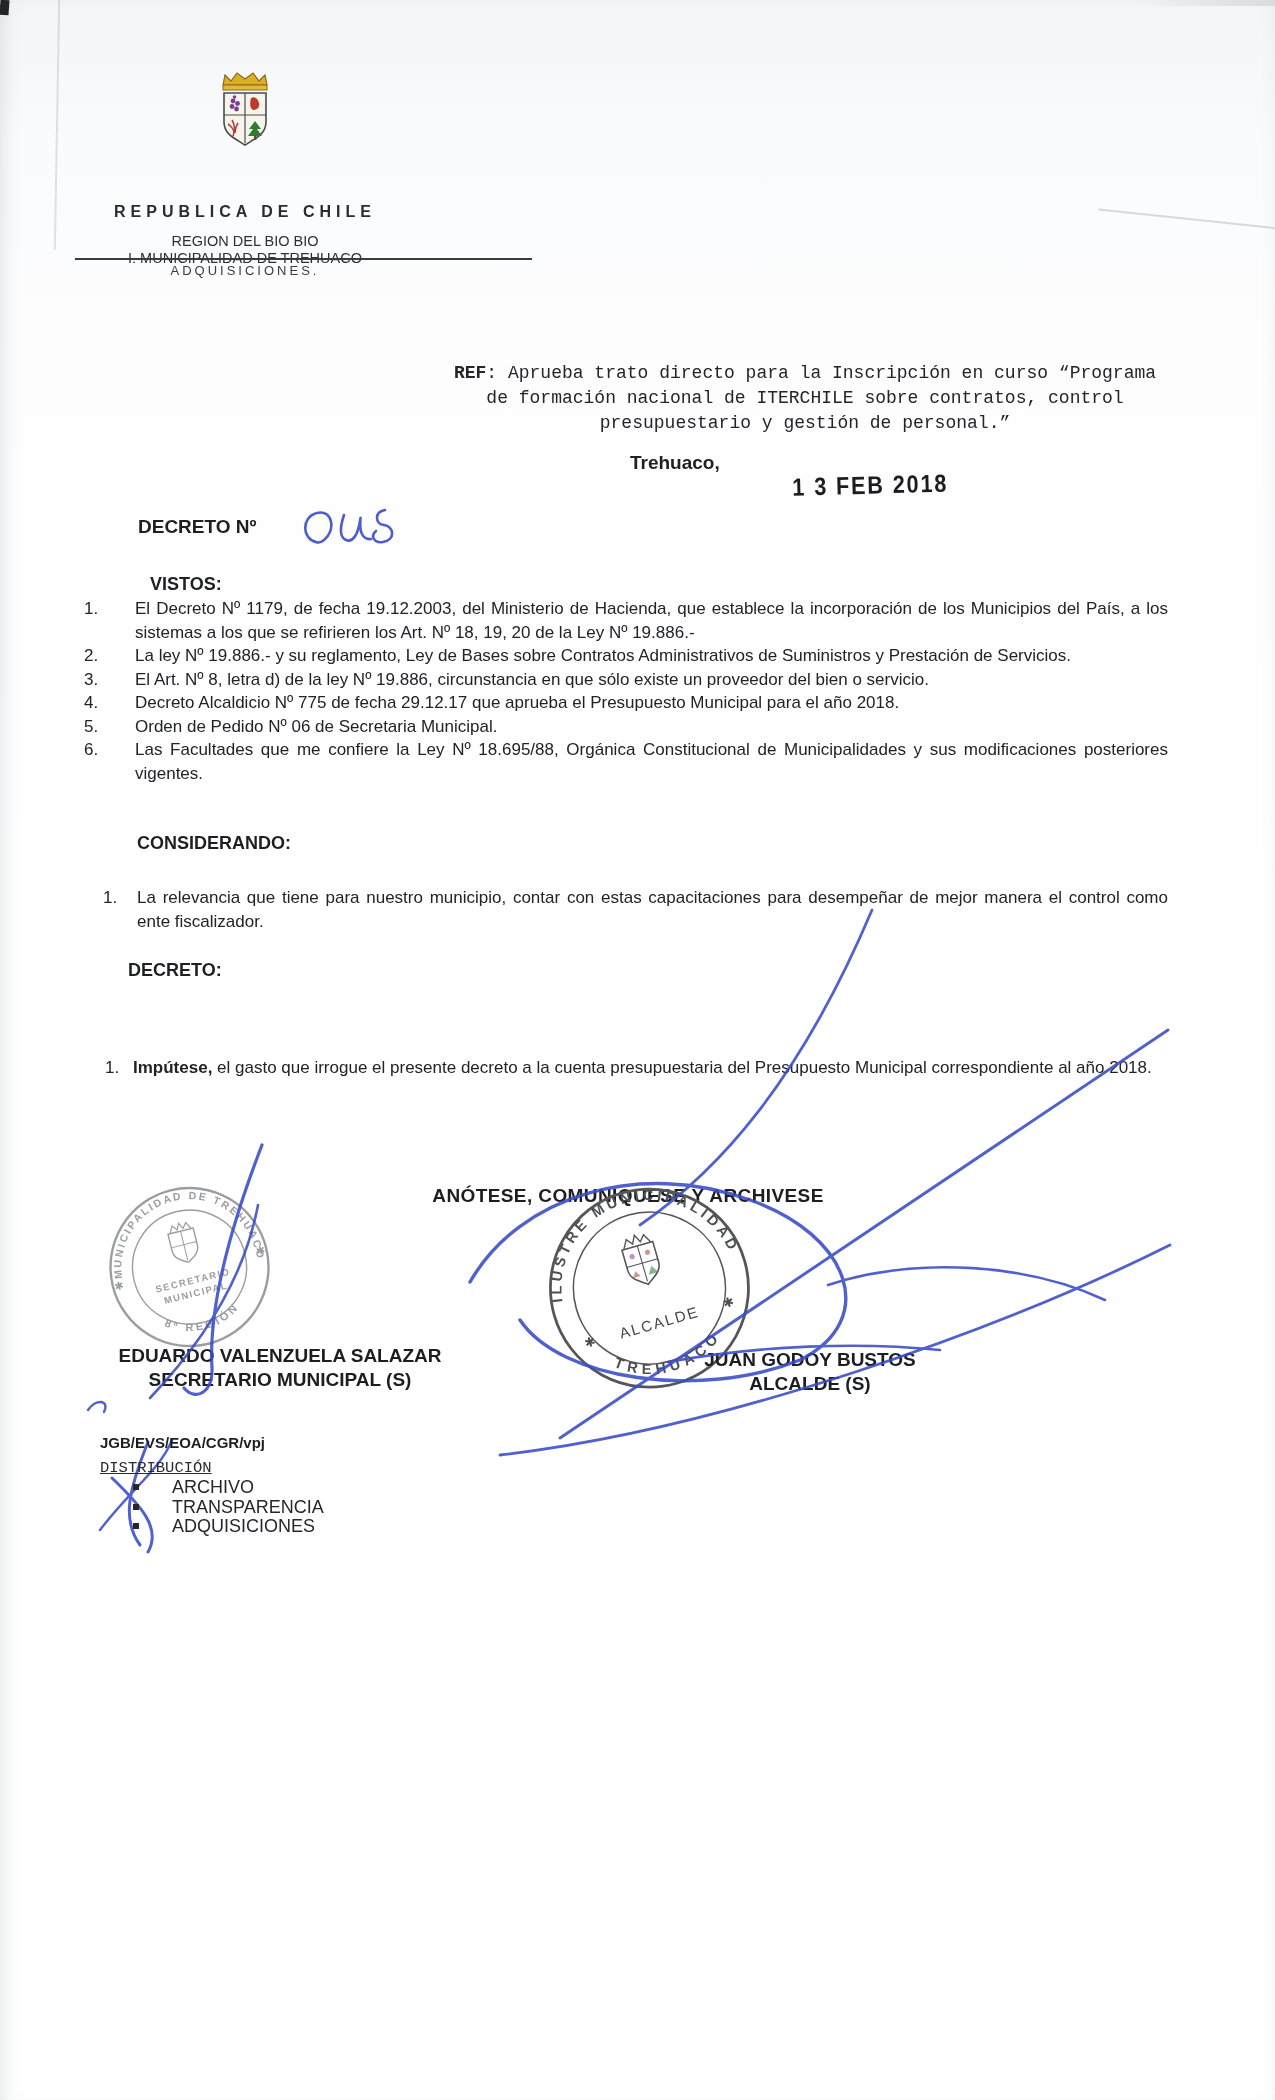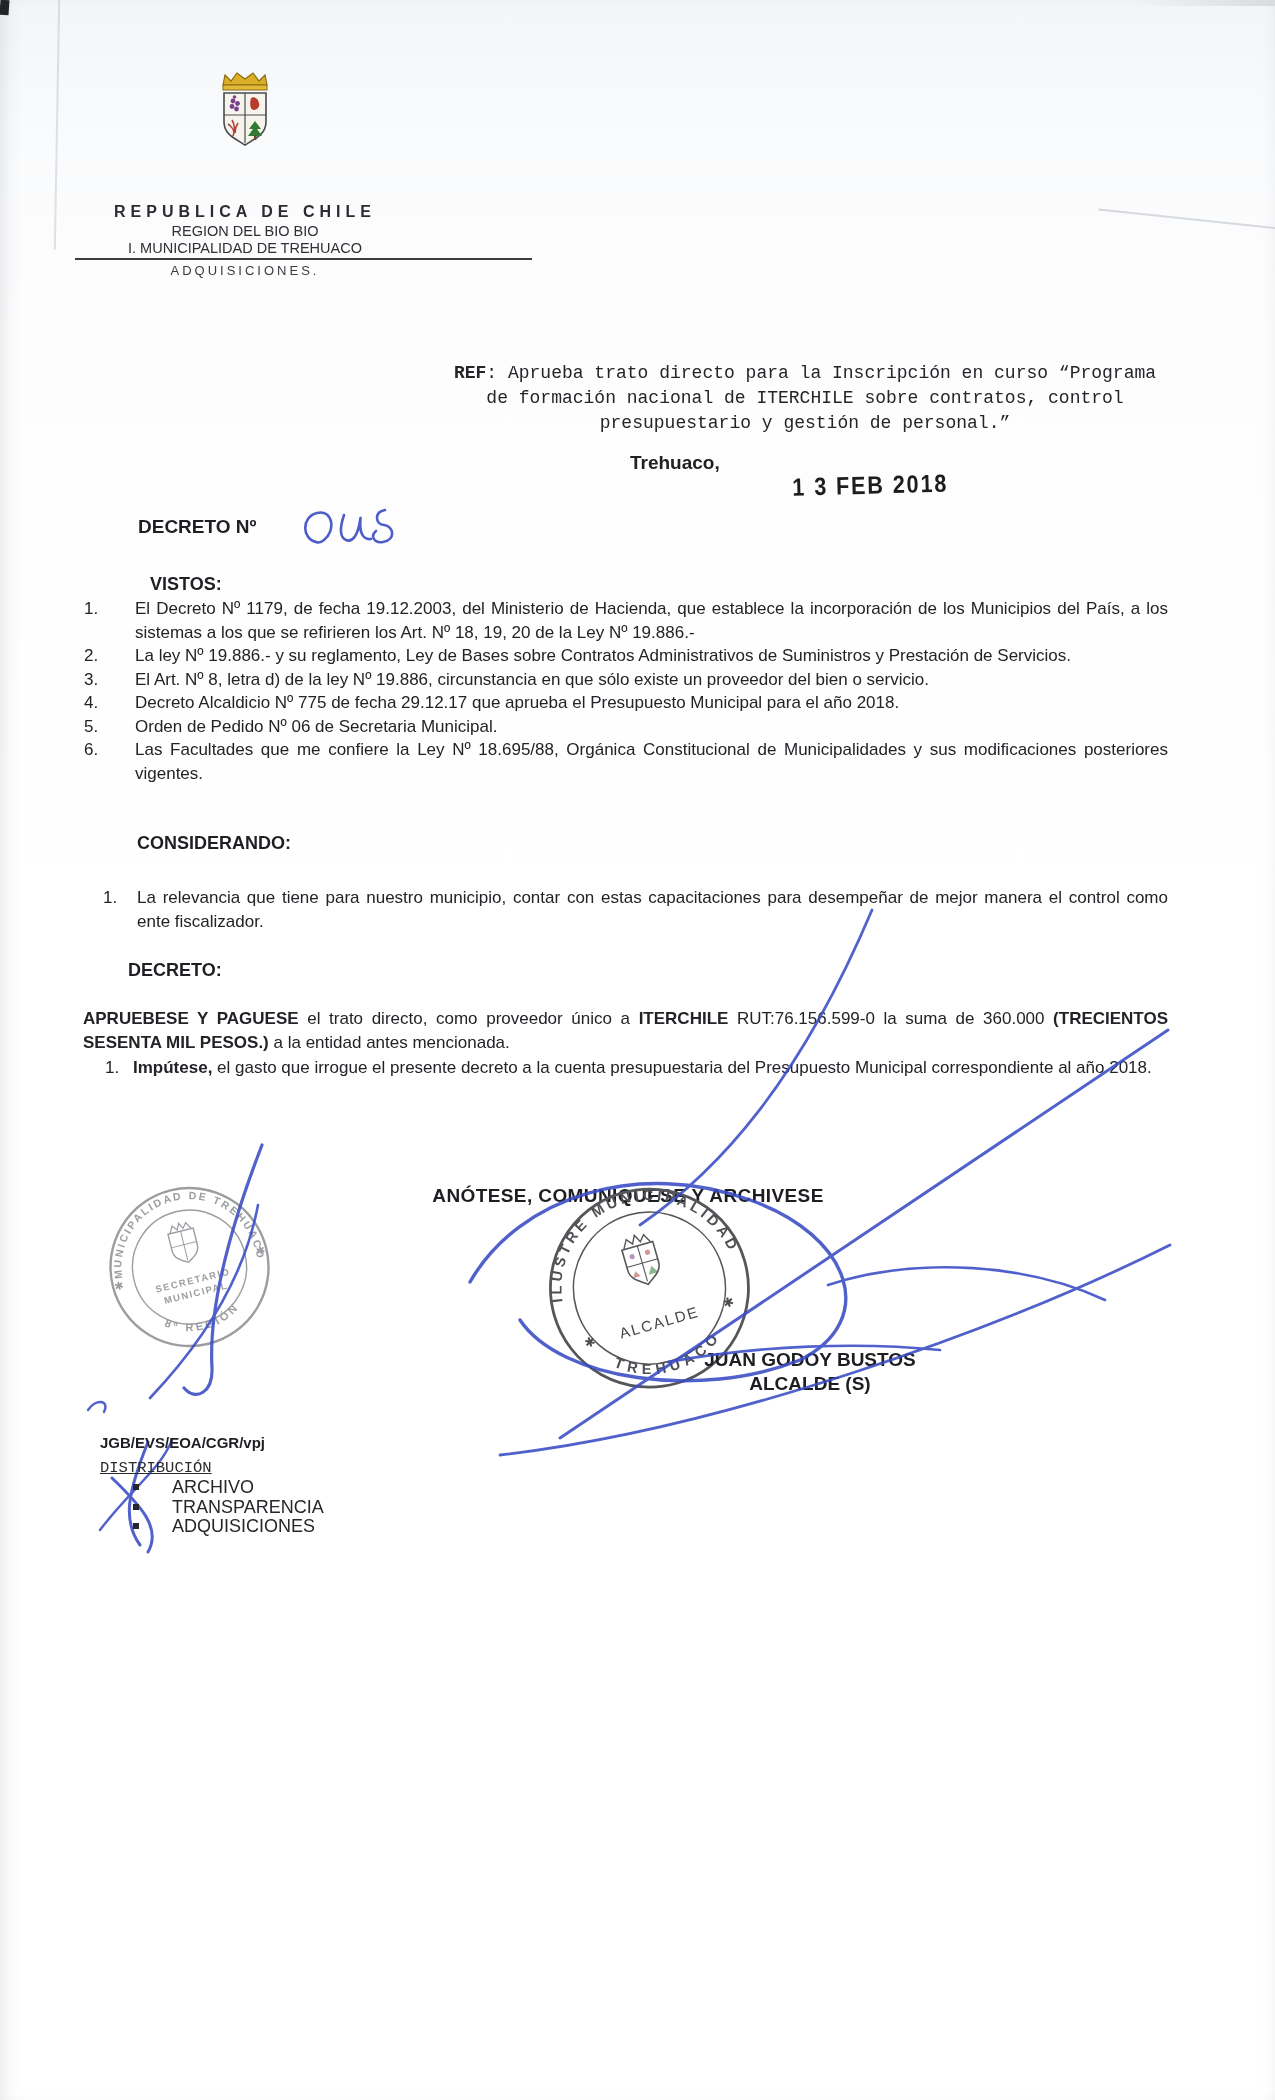--- a/index.html
+++ b/index.html
@@ -49,21 +49,21 @@
         </g>
       <path d="M41,28 c4,-2 7,1 8,5 c1,4 -2,7 -5,7 c-3,0 -5,-4 -3,-12" fill="#bb3a2e"></path>
       <path d="M22,50 c3,5 3,11 1,16 M18,54 c3,2 6,6 6,9 M28,53 c-2,3 -3,7 -3,10" stroke="#b04038" stroke-width="1.6" fill="none"></path>
       <path d="M45,51 l6,8 h-4 l5,7 h-14 l5,-7 h-4 Z" fill="#2e7d32"></path>
       <rect x="44" y="65" width="2.4" height="5" fill="#6b4a2a"></rect>
     </svg>
   </div>
 
   <div class="abs center" style="left:60px;top:203px;width:370px;">
     <div style="font-weight:bold;font-size:16px;letter-spacing:5px;color:#2b2c30;">REPUBLICA DE CHILE</div>
-    <div style="font-size:14.5px;margin-top:2px;color:#2f3034;">REGION DEL BIO BIO</div>
+    <div style="font-size:14.5px;margin-top:12px;color:#2f3034;">REGION DEL BIO BIO</div>
     <div style="font-size:14.5px;margin-top:1px;color:#2f3034;">I. MUNICIPALIDAD DE TREHUACO</div>
   </div>
   <div class="abs" style="left:75px;top:258px;width:457px;height:2px;background:#3a3b3f;"></div>
   <div class="abs center" style="left:75px;top:263px;width:340px;">
     <div style="font-size:13px;letter-spacing:3px;color:#3a3b3f;">ADQUISICIONES.</div>
   </div>
 
   <div class="abs center" style="left:452px;top:361px;width:706px;font-size:18px;line-height:25px;color:#242529;font-family:Liberation Mono, monospace;">
     <span class="b">REF</span><span>: Aprueba trato directo para la Inscripción en curso “Programa de formación nacional de ITERCHILE sobre contratos, control presupuestario y gestión de personal.”</span>
   </div>
@@ -112,23 +112,20 @@
 
   <div class="abs heading" style="left:137px;top:833px;">CONSIDERANDO:</div>
   <div class="abs body-txt" style="left:103px;top:886px;width:1065px;">
     <div class="li">
       <span class="num" style="width:34px;">1.</span>
       <span class="jtext" style="flex:1;">La relevancia que tiene para nuestro municipio, contar con estas capacitaciones para desempeñar de mejor manera el control como ente fiscalizador.</span>
     </div>
   </div>
 
   <div class="abs heading" style="left:128px;top:960px;">DECRETO:</div>
-  <div class="abs body-txt jtext" style="left:83px;top:1007px;width:1085px;">
-    <span class="b">APRUEBESE Y PAGUESE</span><span> el trato directo, como proveedor único a </span><span class="b">ITERCHILE</span><span> RUT:76.156.599-0 la suma de 360.000 </span><span class="b">(TRECIENTOS SESENTA MIL PESOS.)</span><span> a la entidad antes mencionada.</span>
-  </div>
   <div class="abs body-txt" style="left:105px;top:1056px;width:1063px;">
     <div class="li">
       <span class="num" style="width:28px;">1.</span>
       <span class="jtext" style="flex:1;"><span class="b">Impútese,</span><span> el gasto que irrogue el presente decreto a la cuenta presupuestaria del Presupuesto Municipal correspondiente al año 2018.</span></span>
     </div>
   </div>
 
   <div class="abs center b" style="left:298px;top:1185px;width:660px;font-size:19px;letter-spacing:.4px;color:#1d1e22;">ANÓTESE, COMUNIQUESE Y ARCHIVESE</div>
 
   <div class="abs stamp" style="left:97px;top:1174px;transform:rotate(-14deg);">
@@ -183,20 +180,24 @@
       </text>
       <text font-size="14.5" letter-spacing="5" fill="#4e4f53" font-weight="bold">
         <textPath href="#rsBot" startOffset="25%" text-anchor="middle">TREHUACO</textPath>
       </text>
       <text x="106" y="147" text-anchor="middle" font-size="15" letter-spacing="2" fill="#434448">ALCALDE</text>
       <text x="34" y="146" text-anchor="middle" font-size="13" fill="#4e4f53">✱</text>
       <text x="178" y="146" text-anchor="middle" font-size="13" fill="#4e4f53">✱</text>
     </svg>
   </div>
 
+  <div class="abs center" style="left:95px;top:1344px;width:370px;">
+    <div class="name-line">EDUARDO VALENZUELA SALAZAR</div>
+    <div class="name-line">SECRETARIO MUNICIPAL (S)</div>
+  </div>
   <div class="abs center" style="left:655px;top:1348px;width:310px;">
     <div class="name-line">JUAN GODOY BUSTOS</div>
     <div class="name-line">ALCALDE (S)</div>
   </div>
 
   <div class="abs" style="left:0;top:850px;pointer-events:none;">
     <svg width="1275" height="760" viewBox="0 0 1275 760">
       <g class="ink" opacity=".88">
 
         <path stroke-width="3.2" d="M262,295 C235,365 208,450 212,518 C213,542 196,552 184,538"></path>

